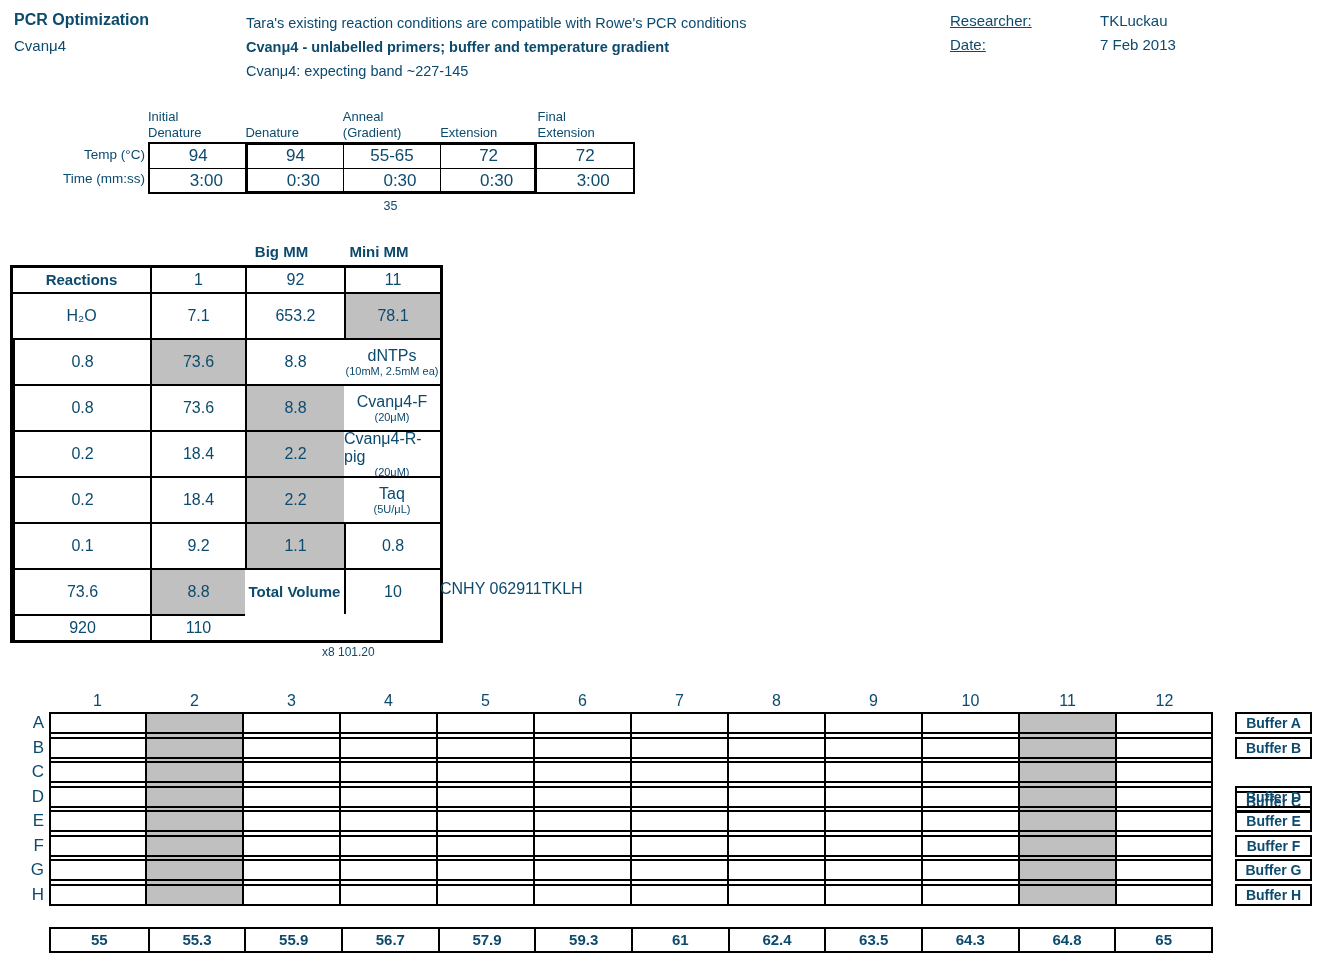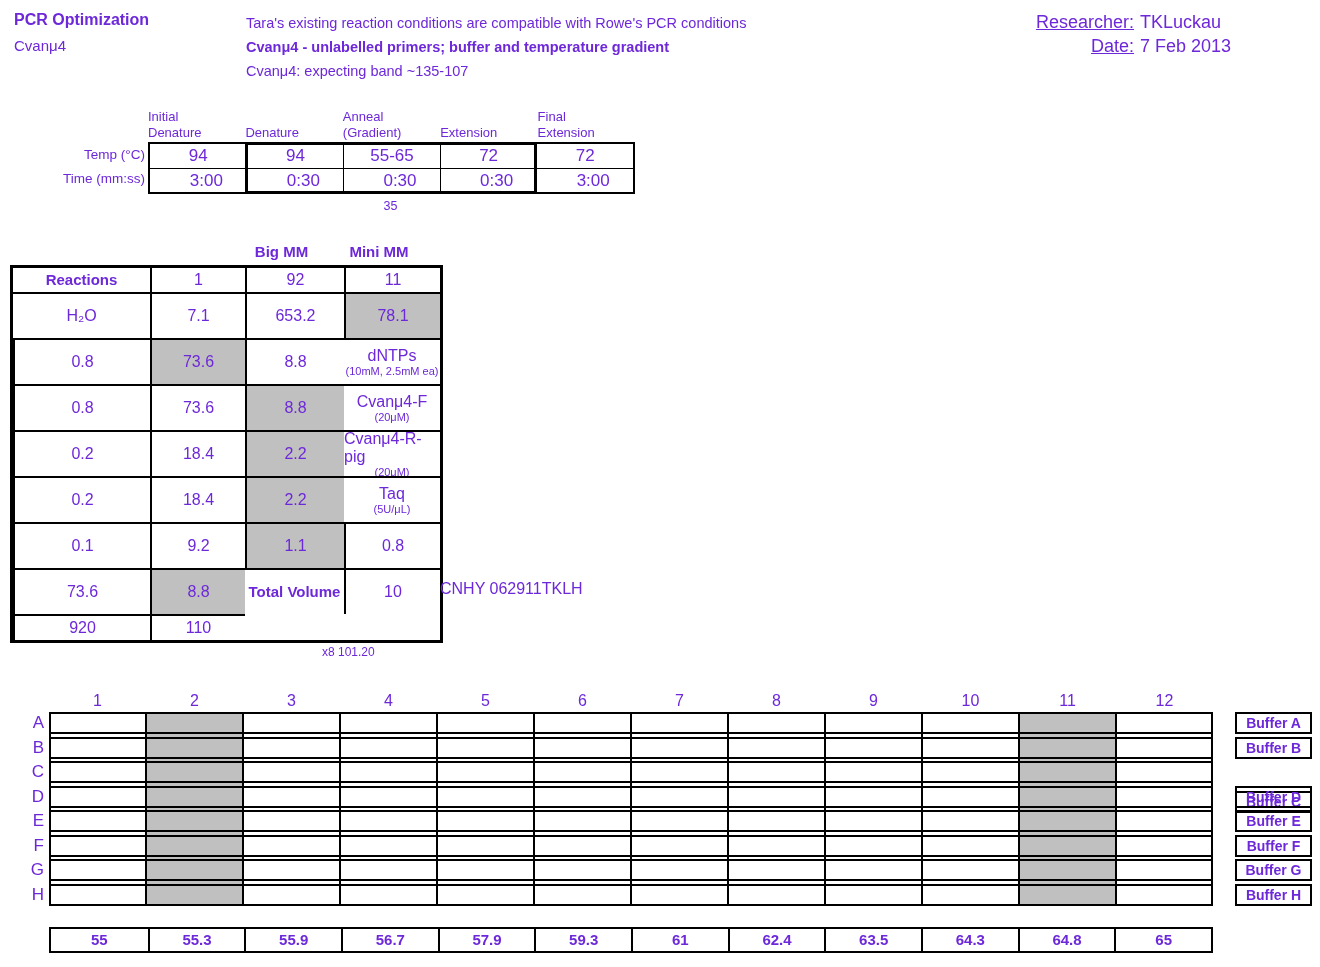--- a/index.html
+++ b/index.html
@@ -1,25 +1,25 @@
 <!DOCTYPE html>
 <html><head>
 <meta charset="utf-8">
 <style>
   html,body { margin:0; padding:0; background:#fff; }
-  .page { position:relative; width:1320px; height:967px; background:#ffffff; color:#6d28d9;
+  .page { position:relative; width:1320px; height:967px; background:#ffffff; color:#0c4a6e;
           font-family:"Liberation Sans", sans-serif; overflow:hidden; }
   .abs { position:absolute; }
   .b { font-weight:bold; }
 
   
   #title    { left:14px; top:11px;  font-size:16px; font-weight:bold; }
   #subtitle { left:14px; top:37px;  font-size:15px; }
   #notes    { left:246px; top:11px; font-size:14.5px; line-height:24px; }
-  .meta-row { left:990px; width:242px; display:flex; justify-content:flex-end; font-size:18px; }
+  .meta-row { left:950px; width:242px; display:flex; justify-content:space-between; font-size:15px; }
   .meta-label { text-decoration:underline; }
   .meta-value { width:92px; margin-left:6px; }
 
   
   #cycling { left:63px; top:104px; width:575px; height:125px; }
   .cyc-headers { position:absolute; left:85px; top:0; width:487px; height:37px;
                  display:grid; grid-template-columns:repeat(5,1fr); align-items:end;
                  text-align:left; font-size:13px; line-height:16px; white-space:pre-line; }
   .cyc-rowlabel { position:absolute; left:0; width:82px; height:24px; line-height:24px;
                   text-align:right; font-size:13.5px; }
@@ -72,21 +72,21 @@
 </head>
 <body>
 
 <div class="page">
 
   <div class="abs" id="title">PCR Optimization</div>
   <div class="abs" id="subtitle">Cvanμ4</div>
   <div class="abs" id="notes">
       <div>Tara's existing reaction conditions are compatible with Rowe's PCR conditions</div>
       <div class="b">Cvanμ4 - unlabelled primers; buffer and temperature gradient</div>
-      <div>Cvanμ4: expecting band ~135-107</div>
+      <div>Cvanμ4: expecting band ~227-145</div>
     </div>
 
   <div class="abs meta-row" style="top:12px;">
     <span class="meta-label">Researcher:</span>
     <span class="meta-value">TKLuckau</span>
   </div>
   <div class="abs meta-row" style="top:36px;">
     <span class="meta-label">Date:</span>
     <span class="meta-value">7 Feb 2013</span>
   </div>

